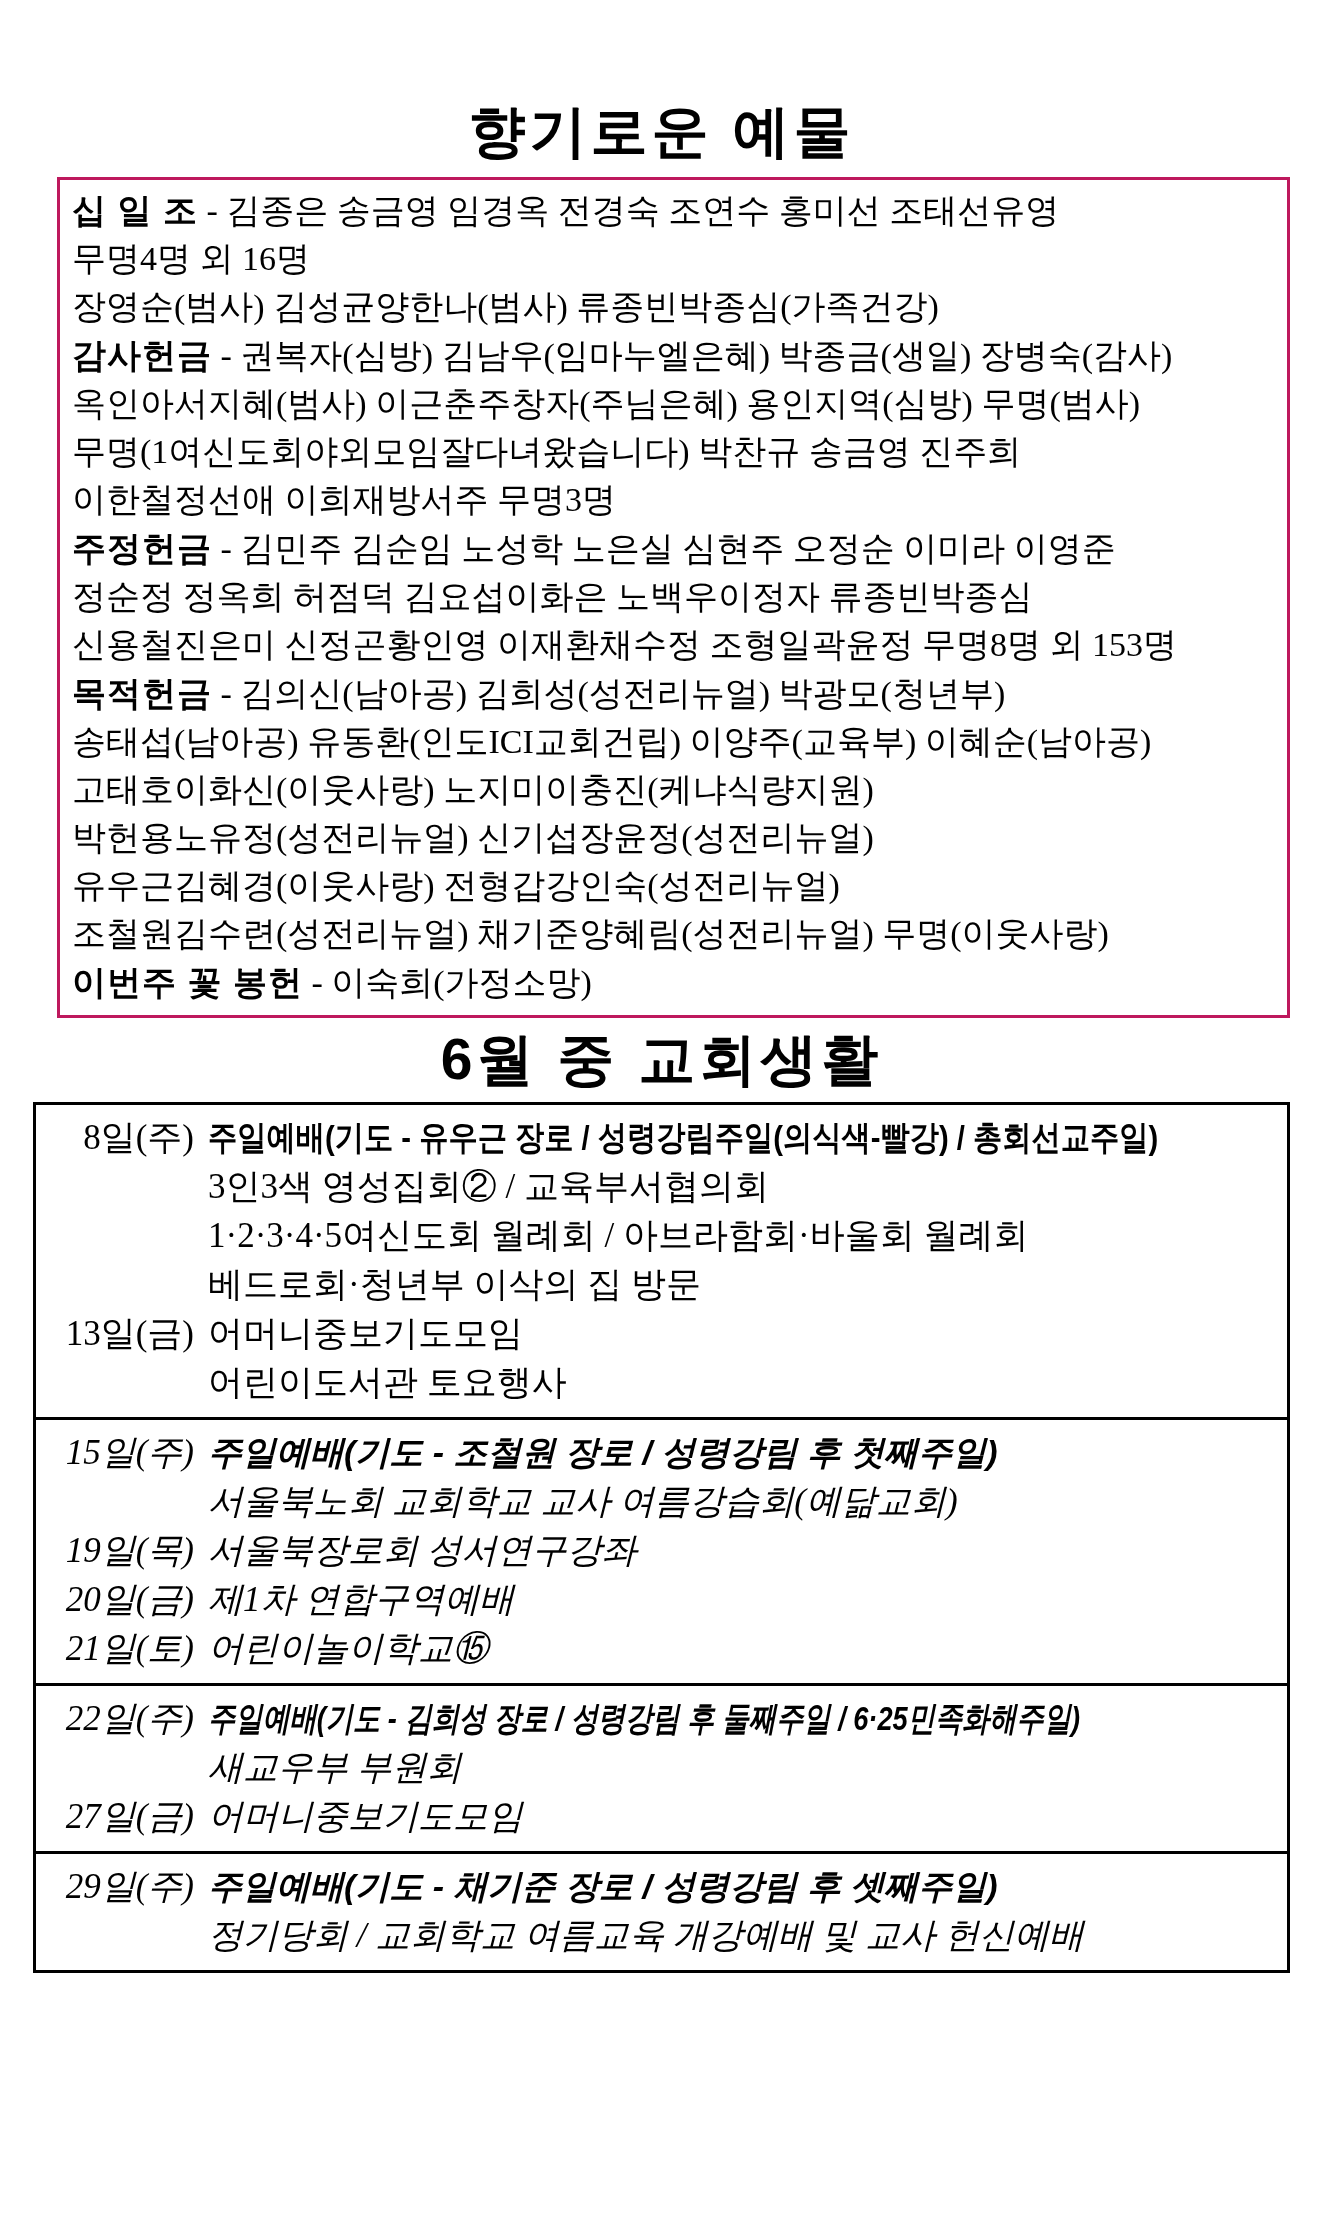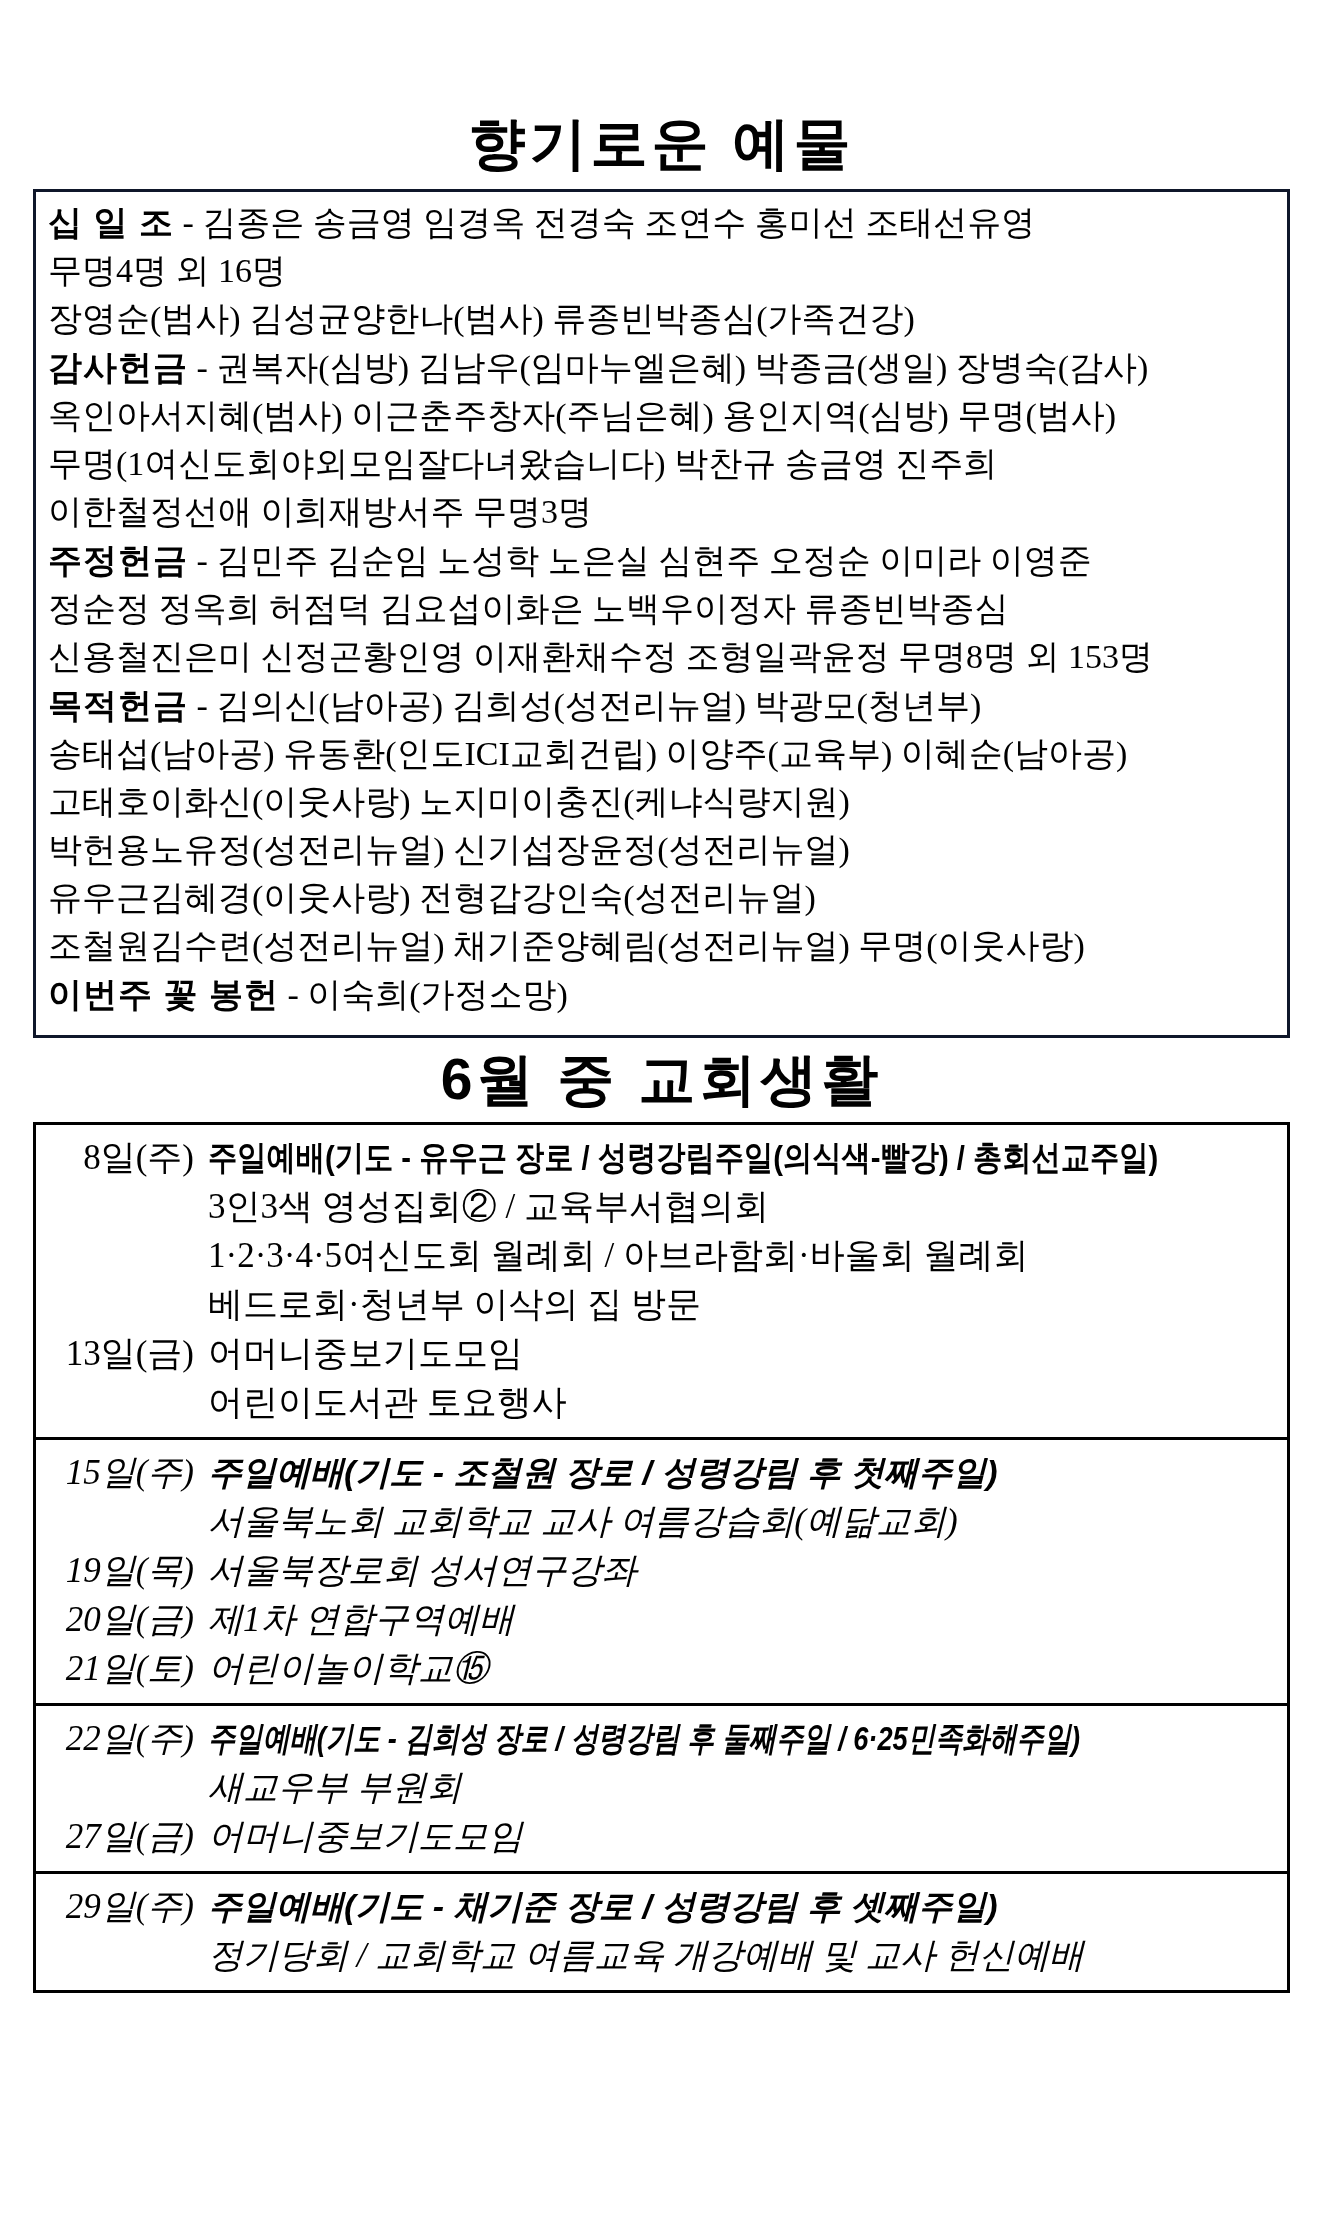--- a/index.html
+++ b/index.html
@@ -10,26 +10,27 @@
     box-sizing:border-box;
   }
   .page{padding:96px 30px 0 33px;}
   .main-title{
     font-family:"Liberation Sans","DejaVu Sans",sans-serif;
     font-weight:bold;
     font-size:57px;
     text-align:center;
     letter-spacing:4px;
     line-height:1.1;
-    margin:16px 0 14px 0;
+    margin:4px 0 14px 0;
   }
   .title2{margin:10px 0 12px 0;}
   .box{
-    border:3px solid #0f172a;
-    padding:6px 12px 16px 12px;
+    border:3px solid #be185d;
+    padding:6px 12px 8px 12px;
+    margin-left:24px;
   }
   .off-line{
     font-size:34px;
     line-height:48px;
     white-space:nowrap;
     overflow:hidden;
   }
   .lbl{
     font-family:"Liberation Sans","DejaVu Sans",sans-serif;
     font-weight:bold;

